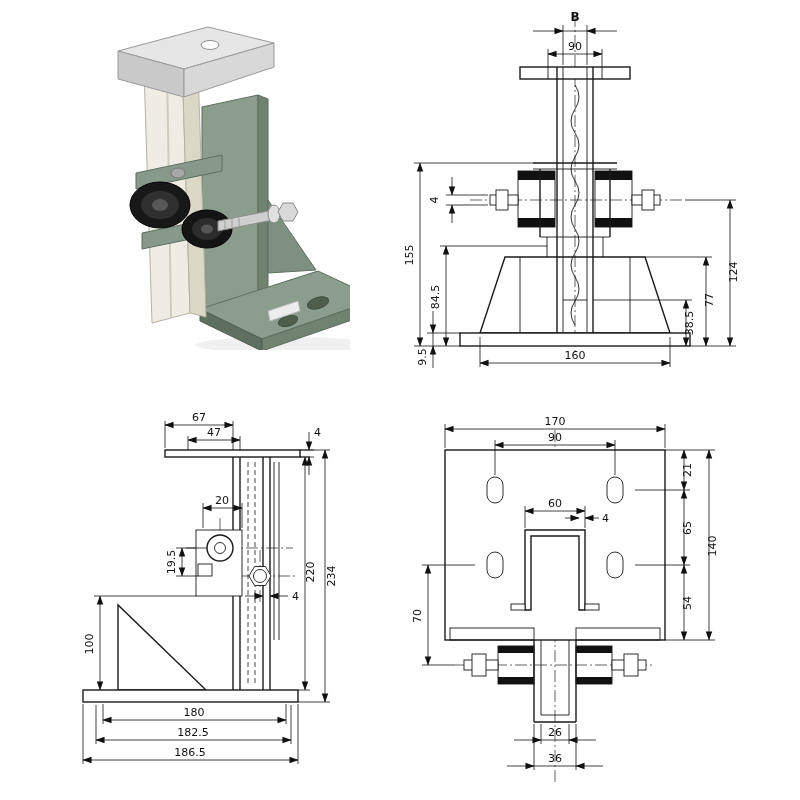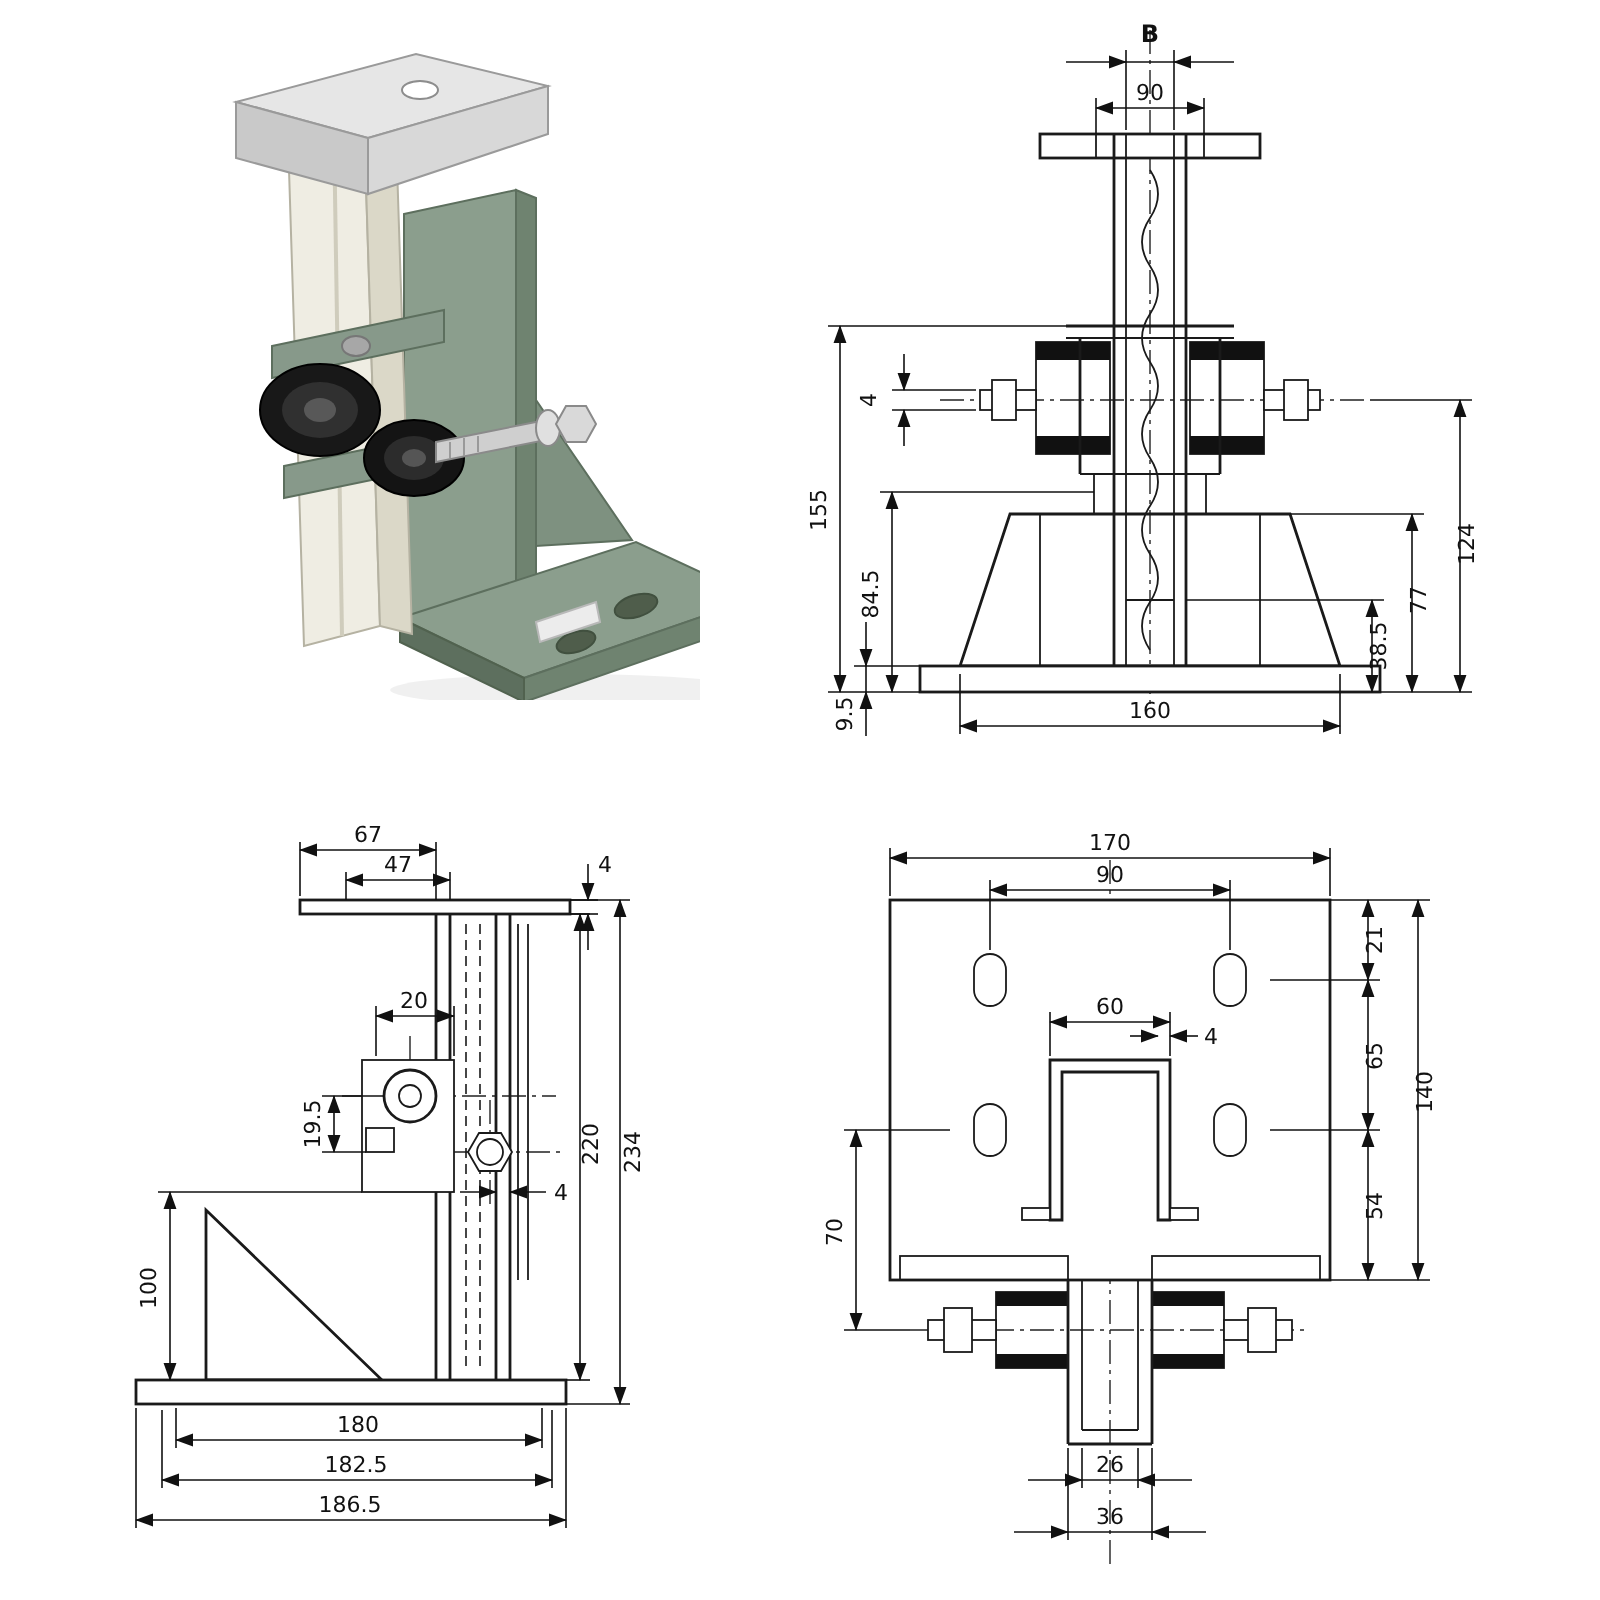--- a/index.html
+++ b/index.html
@@ -187,21 +187,21 @@
         <text class="dim" x="293" y="318" text-anchor="middle" transform="rotate(-90 293 318)">38.5</text>
 
         <line class="dl" x1="80" y1="332" x2="80" y2="362"></line>
         <line class="dl" x1="270" y1="332" x2="270" y2="362"></line>
         <line class="dl" x1="80" y1="358" x2="270" y2="358" marker-start="url(#arr)" marker-end="url(#arr)"></line>
         <text class="dim" x="175" y="354" text-anchor="middle">160</text>
       </g>
     </svg>
   </div>
 
-  <div class="view" style="left:33px;top:400px;width:360px;height:400px;">
+  <div class="view" style="left:48px;top:400px;width:360px;height:400px;">
     <svg viewBox="0 0 360 400" width="360" height="400">
 
       <line class="cl" x1="138" y1="148" x2="245" y2="148"></line>
       <line class="cl" x1="172" y1="118" x2="172" y2="180"></line>
       <line class="cl" x1="150" y1="176" x2="250" y2="176"></line>
       <line class="cl" x1="212" y1="150" x2="212" y2="205"></line>
 
       <g>
         <rect class="olf" x="117" y="50" width="135" height="7"></rect>
         <line class="ol" x1="185" y1="57" x2="185" y2="290"></line>

